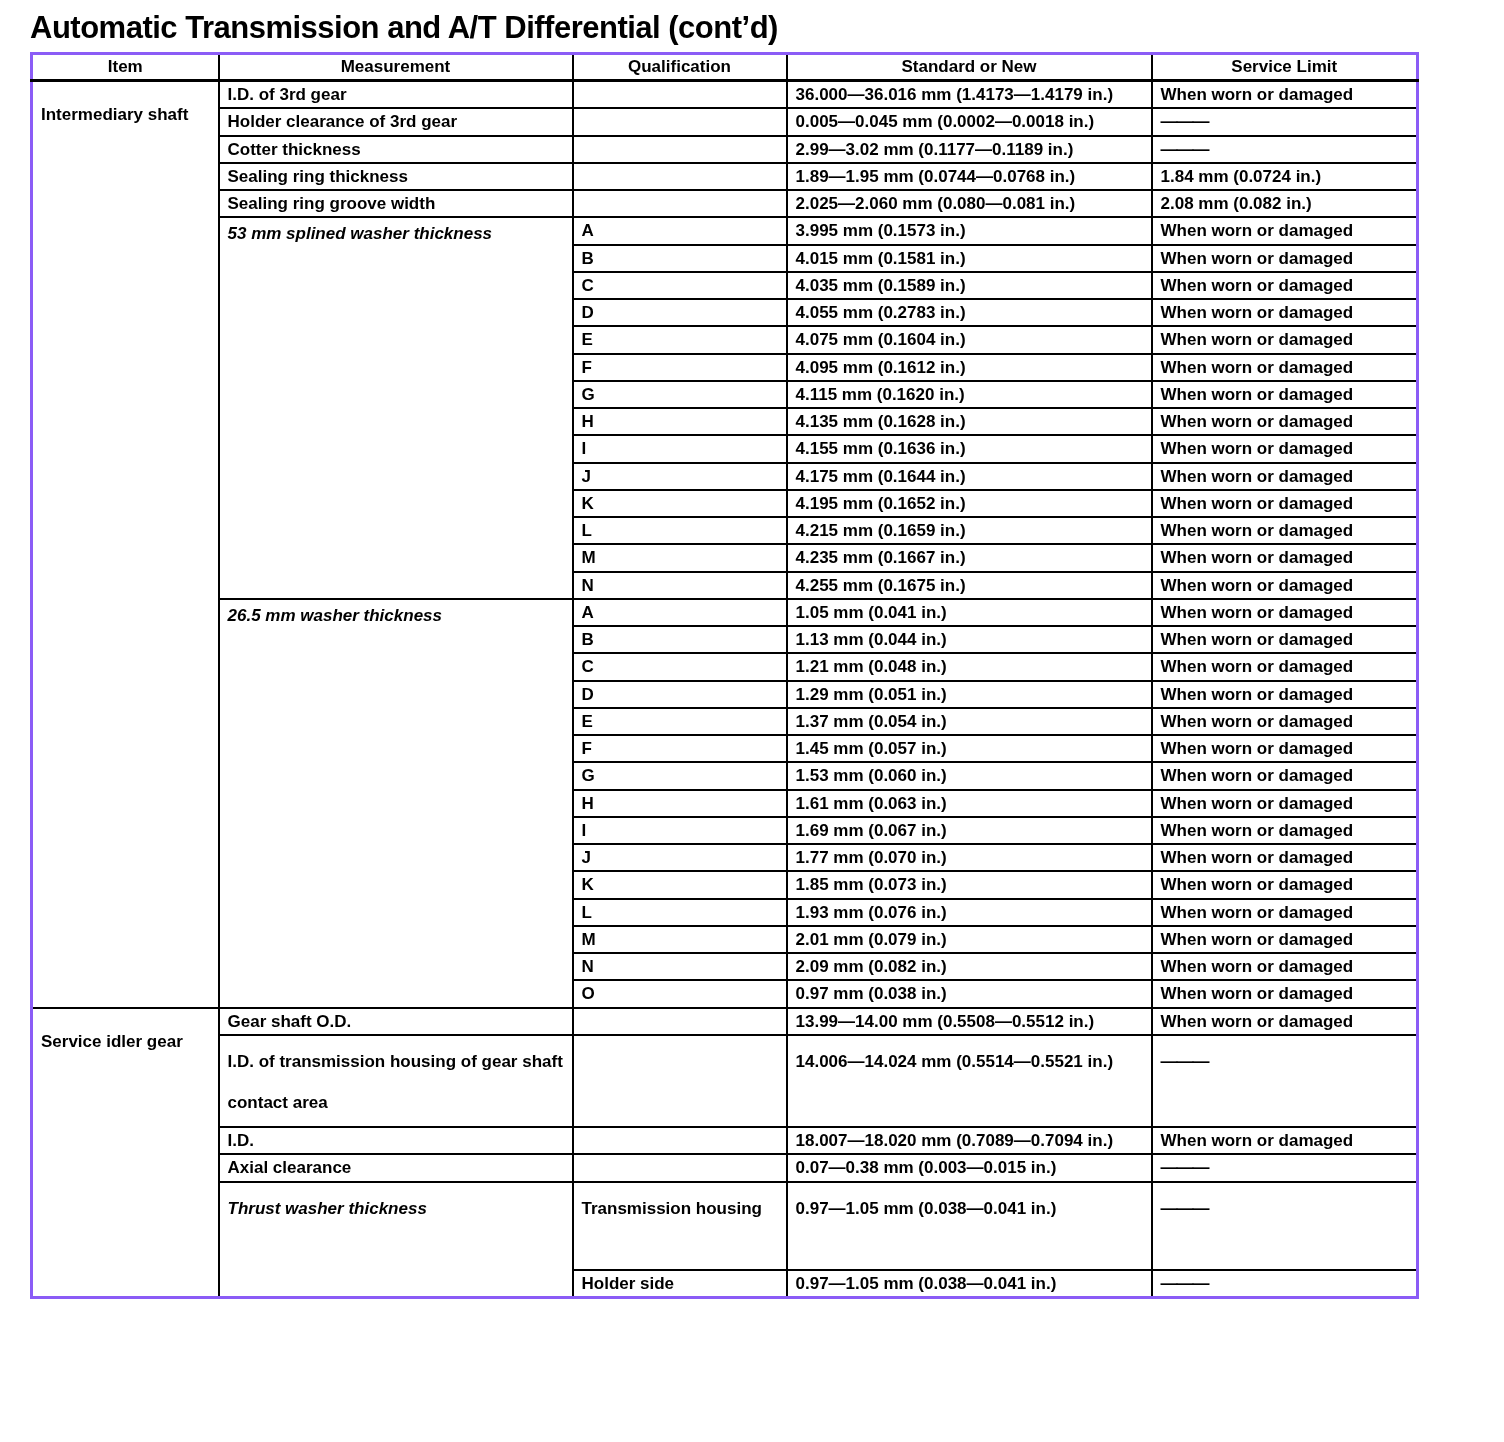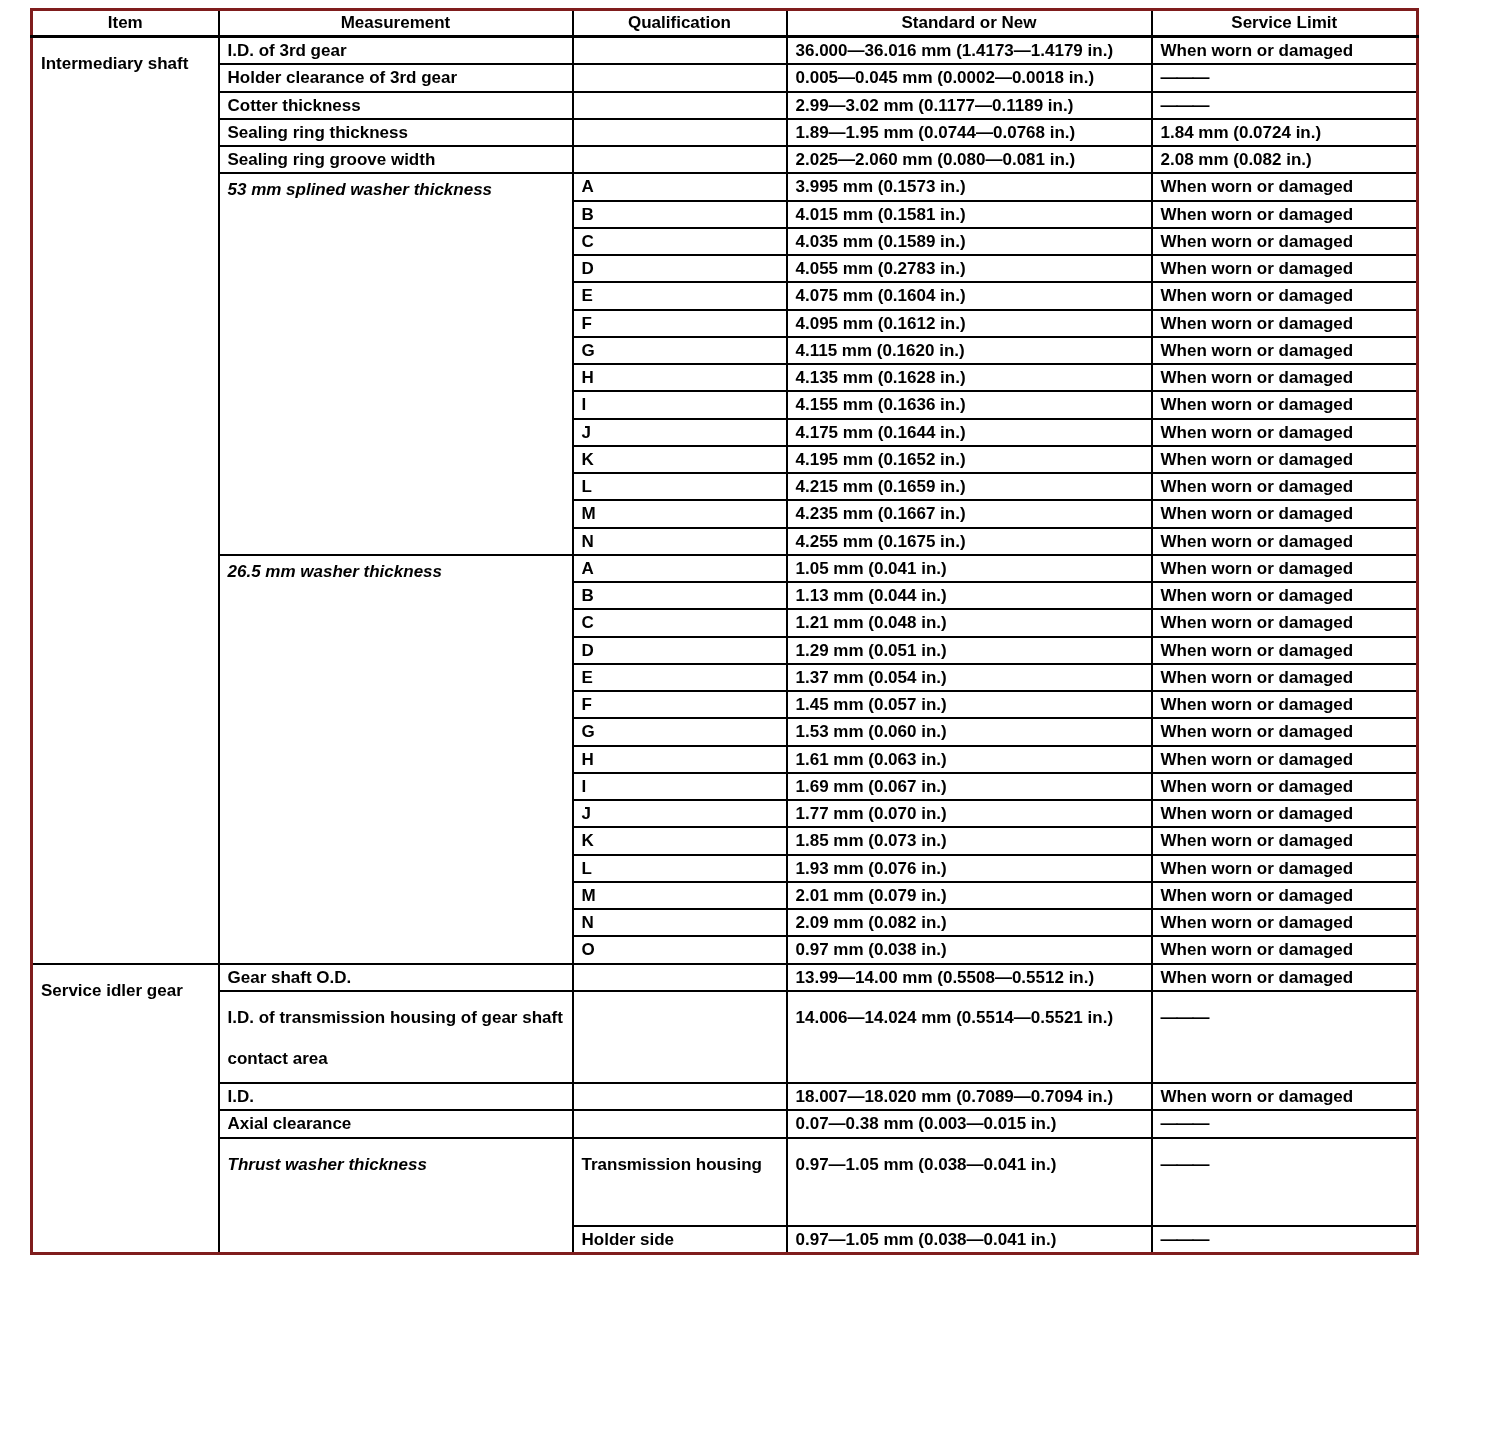--- a/index.html
+++ b/index.html
@@ -19,21 +19,21 @@
   .page-title {
     font-size: 31px;
     font-weight: bold;
     margin: 2px 0 6px 0;
     letter-spacing: -0.5px;
   }
   table.spec-table {
     border-collapse: collapse;
     table-layout: fixed;
     width: 1263px;
-    border: 3px solid #7f1d1d;
+    border: 3px solid #8b5cf6;
   }
   .spec-table th,
   .spec-table td {
     border: 2px solid #000;
     font-size: 17px;
     font-weight: bold;
     padding: 2px 8px;
     overflow: hidden;
     box-sizing: border-box;
   }
@@ -44,21 +44,21 @@
   }
   .spec-table tbody td {
     height: 27px;
     vertical-align: middle;
     line-height: 1.25;
     text-align: left;
   }
   
   .spec-table td.item-cell {
     vertical-align: top;
-    padding-top: 5px;
+    padding-top: 12px;
     line-height: 2.45;
   }
   
   .spec-table td.measurement-cell.group {
     vertical-align: top;
     padding-top: 5px;
     font-style: italic;
   }
   
   .spec-table tr.tall td {
@@ -69,20 +69,21 @@
     margin-top: 26px;
   }
   .spec-table td.service-limit-cell.dash {
     letter-spacing: -1px;
   }
 </style>
 </head>
 <body>
 
 <div class="page">
+  <h1 class="page-title">Automatic Transmission and A/T Differential (cont’d)</h1>
 
   <table class="spec-table">
     <colgroup>
       <col style="width:187px">
       <col style="width:354px">
       <col style="width:214px">
       <col style="width:365px">
       <col style="width:266px">
     </colgroup>
     <thead>

